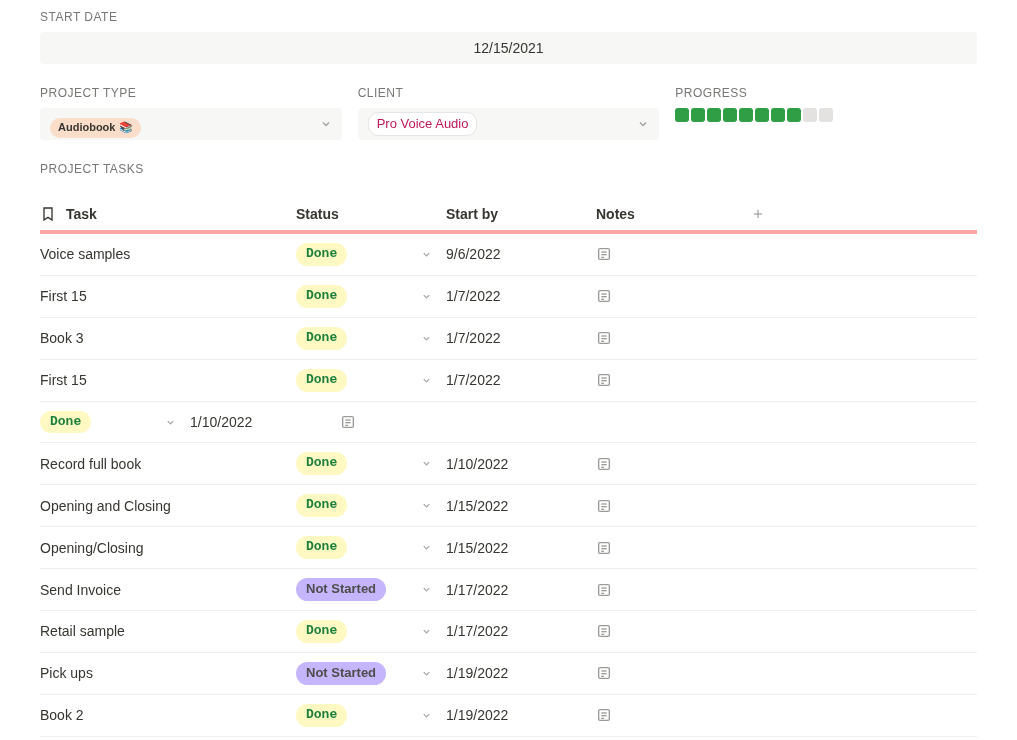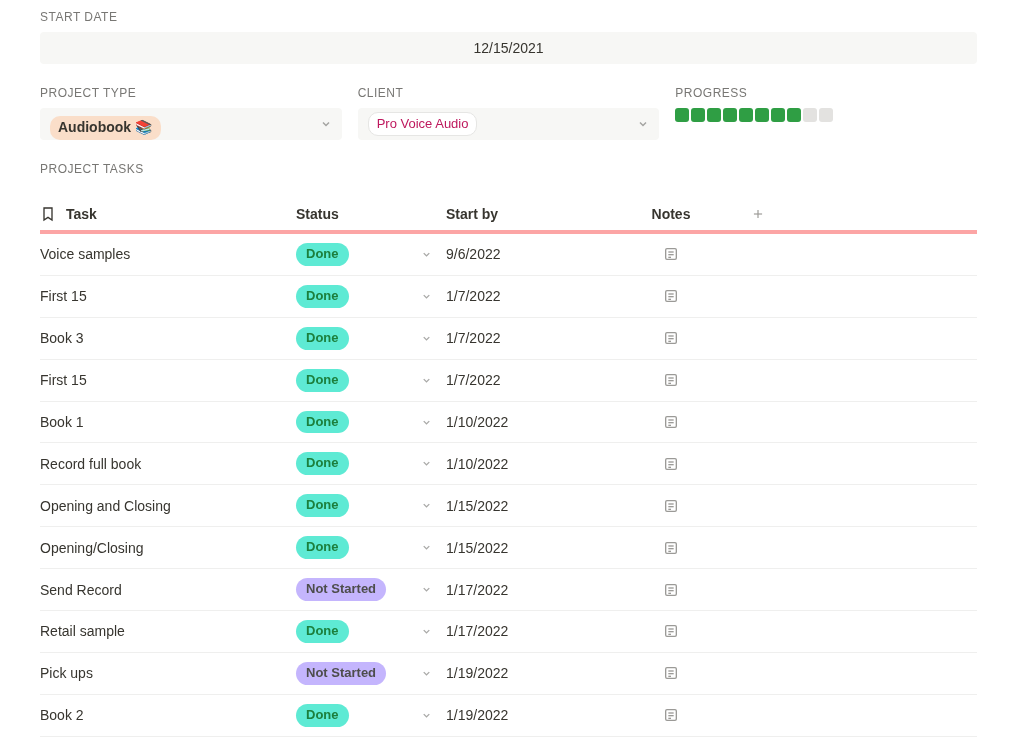--- a/index.html
+++ b/index.html
@@ -43,21 +43,21 @@
     border-radius: 4px;
     padding: 6px 10px;
     height: 32px;
   }
   .pill-pt {
     display: inline-flex;
     align-items: center;
     gap: 4px;
     background: #fadec9;
     color: #37352f;
-    font-size: 14px;
+    font-size: 11px;
     font-weight: 600;
     border-radius: 10px;
     padding: 2px 8px;
     line-height: 1.4;
     margin-top: 8px;
   }
   .pill-client {
     display: inline-flex;
     align-items: center;
     background: #ffffff;
@@ -89,40 +89,40 @@
     display: flex;
     align-items: center;
     border-bottom: 4px solid #fca5a5;
     padding: 8px 0;
     font-weight: 600;
     color: #37352f;
   }
   .col-task { flex: 0 0 256px; display:flex; align-items:center; gap:10px; }
   .col-status { flex: 0 0 150px; display:flex; align-items:center; gap:8px; }
   .col-start { flex: 0 0 150px; display:flex; align-items:center; }
-  .col-notes { flex: 0 0 150px; display:flex; align-items:center;justify-content:center; }
+  .col-notes { flex: 0 0 150px; display:flex; align-items:center; }
   .col-add { flex: 0 0 24px; display:flex; align-items:center; justify-content:center; color:#9b9a97; cursor:pointer; }
 
   .task-row {
     display: flex;
     align-items: center;
     border-bottom: 1px solid #efefee;
     padding: 9px 0;
     font-size: 14px;
     color: #37352f;
   }
   .status-badge {
     display:inline-block;
     font-size: 13px;
     font-weight:600;
     border-radius: 12px;
     padding: 3px 10px;
     line-height:1.3;
   }
-  .status-done { background:#5eead4; color:#1c7f3c; }
+  .status-done { background:#fef9c3; color:#1c7f3c;font-family:Liberation Mono, monospace; }
   .status-notstarted { background:#c4b5fd; color:#4d4d4c; }
   .status-chev { margin-left:auto; margin-right:14px; color:#a9a9a7; display:inline-flex; }
   .note-icon { color:#9b9a97; display:inline-flex; }
   .header-icon { color:#37352f; display:inline-flex; }
   .add-row { padding: 10px 0 0 0; color:#9b9a97; cursor:pointer; }
   .plus-svg { width:14px; height:14px; }
 </style>
 </head>
 <body>
 
@@ -304,23 +304,20 @@
             <svg width="16" height="16" viewBox="0 0 24 24" fill="none" stroke="currentColor" stroke-width="2">
               <rect x="4" y="4" width="16" height="16" rx="2"></rect>
               <line x1="8" y1="9" x2="16" y2="9"></line>
               <line x1="8" y1="13" x2="16" y2="13"></line>
               <line x1="8" y1="17" x2="12" y2="17"></line>
             </svg>
           </span>
         </div>
       </div>
       <div class="task-row">
-        <div class="col-task">
-          <span>Book 1</span>
-        </div>
         <div class="col-status">
           <span class="status-badge status-done">Done</span>
           <span class="status-chev">
             <svg width="11" height="11" viewBox="0 0 24 24" fill="none" stroke="currentColor" stroke-width="3">
               <polyline points="6 9 12 15 18 9"></polyline>
             </svg>
           </span>
         </div>
         <div class="col-start">
           <span>1/10/2022</span>
@@ -409,21 +406,21 @@
               <rect x="4" y="4" width="16" height="16" rx="2"></rect>
               <line x1="8" y1="9" x2="16" y2="9"></line>
               <line x1="8" y1="13" x2="16" y2="13"></line>
               <line x1="8" y1="17" x2="12" y2="17"></line>
             </svg>
           </span>
         </div>
       </div>
       <div class="task-row">
         <div class="col-task">
-          <span>Send Record</span>
+          <span>Send Invoice</span>
         </div>
         <div class="col-status">
           <span class="status-badge status-notstarted">Not Started</span>
           <span class="status-chev">
             <svg width="11" height="11" viewBox="0 0 24 24" fill="none" stroke="currentColor" stroke-width="3">
               <polyline points="6 9 12 15 18 9"></polyline>
             </svg>
           </span>
         </div>
         <div class="col-start">

